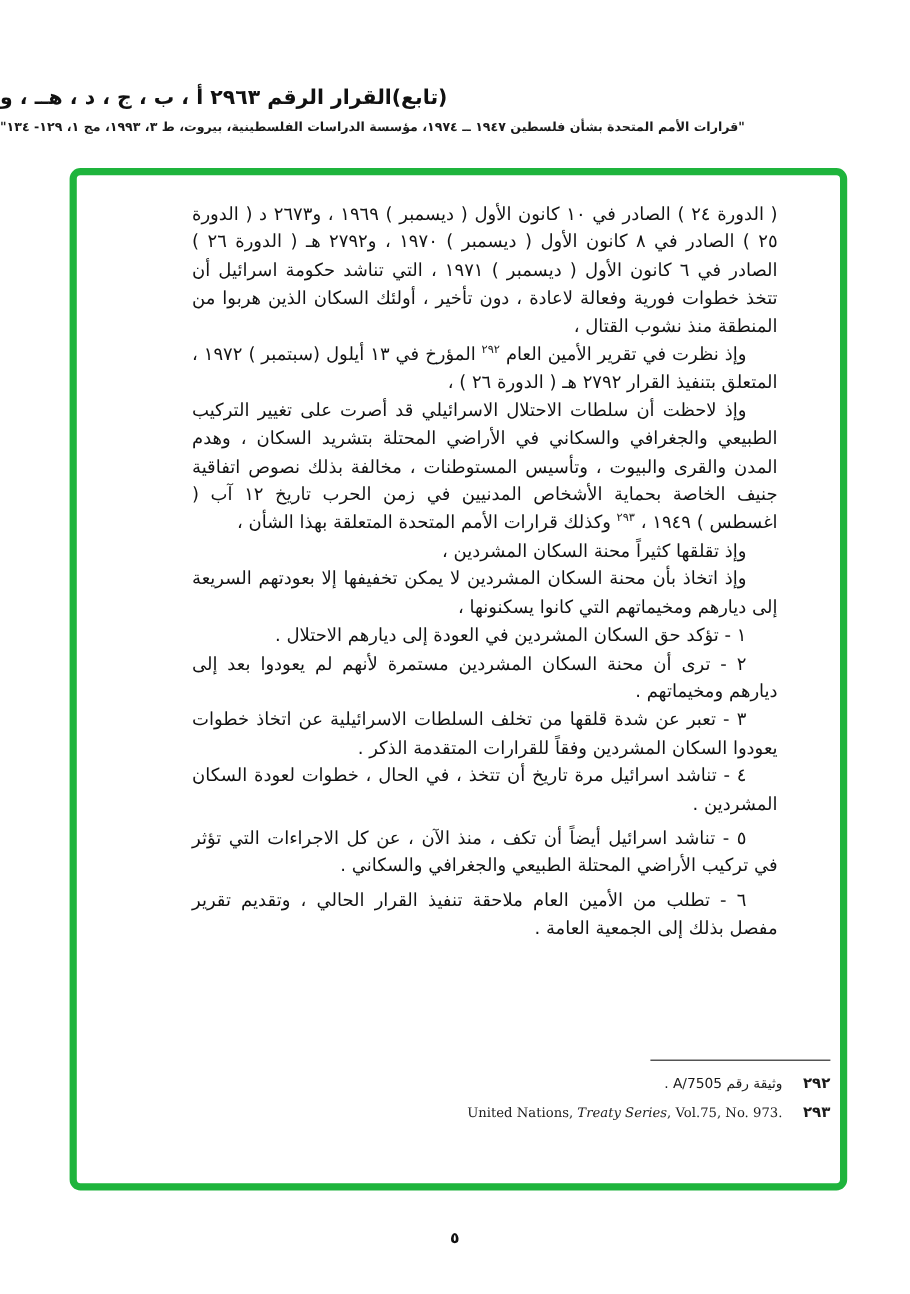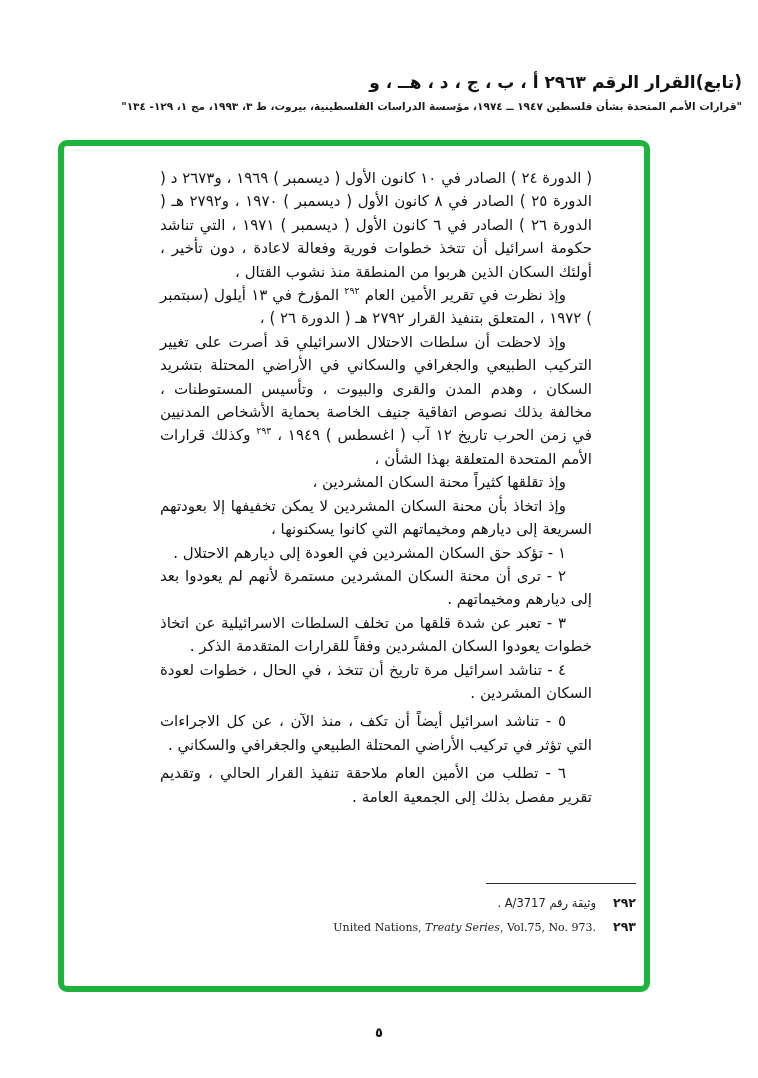--- a/index.html
+++ b/index.html
@@ -1,26 +1,26 @@
 <!DOCTYPE html>
 <html lang="ar"><head>
 <meta charset="utf-8">
 <style>
   html,body{margin:0;padding:0;}
   body{
     width:758px;height:1078px;position:relative;background:#ffffff;
     font-family:"DejaVu Sans", sans-serif;color:#111;overflow:hidden;
   }
   
-  .header{position:absolute;top:72px;left:0;right:16px;text-align:right;direction:rtl;}
+  .header{position:absolute;top:72px;left:0;right:16px;text-align:left;direction:rtl;}
   .title{font-size:17px;font-weight:bold;letter-spacing:.3px;}
   .source{font-size:10.5px;font-weight:bold;margin-top:8px;color:#1a1a1a;}
   
   .green-box{
-    position:absolute;left:58px;top:140px;width:592px;height:852px;
+    position:absolute;left:58px;top:140px;width:648px;height:852px;
     box-sizing:border-box;border:6px solid #1eb43c;border-radius:9px;background:#fff;
   }
   
   .content{
     direction:rtl;text-align:justify;
     padding:21px 52px 0 96px;
     font-size:15px;line-height:23.4px;color:#131313;
   }
   .content p{margin:0;}
   .content p.ind{text-indent:26px;}
@@ -62,21 +62,21 @@
       <p class="ind"><span>٣ - </span><span class="b">تعبر عن شدة قلقها</span><span> من تخلف السلطات الاسرائيلية عن اتخاذ خطوات يعودوا السكان المشردين وفقاً للقرارات المتقدمة الذكر .</span></p>
       <p class="ind"><span>٤ - </span><span class="b">تناشد اسرائيل مرة تاريخ</span><span> أن تتخذ ، في الحال ، خطوات لعودة السكان المشردين .</span></p>
       <p class="ind"><span>٥ - </span><span class="b">تناشد اسرائيل أيضاً</span><span> أن تكف ، منذ الآن ، عن كل الاجراءات التي تؤثر في تركيب الأراضي المحتلة الطبيعي والجغرافي والسكاني .</span></p>
       <p class="ind"><span>٦ - </span><span class="b">تطلب</span><span> من الأمين العام ملاحقة تنفيذ القرار الحالي ، وتقديم تقرير مفصل بذلك إلى الجمعية العامة .</span></p>
     </div>
   <div class="footnotes">
     <div class="fn-sep"></div>
     <div id="fnlist">
         <div class="fn-row">
           <span class="fn-num">٢٩٢</span>
-          <span class="fn-text"><span>وثيقة رقم </span><span class="latin">A/3717</span><span> .</span></span>
+          <span class="fn-text"><span>وثيقة رقم </span><span class="latin">A/7505</span><span> .</span></span>
         </div>
         <div class="fn-row">
           <span class="fn-num">٢٩٣</span>
           <span class="fn-text ltr"><span class="latin">United Nations, </span><span class="it latin">Treaty Series</span><span class="latin">, Vol.75, No. </span><span class="b latin">973.</span></span>
         </div>
       </div>
   </div>
 </div>
 
 <div class="pagenum">٥</div>

